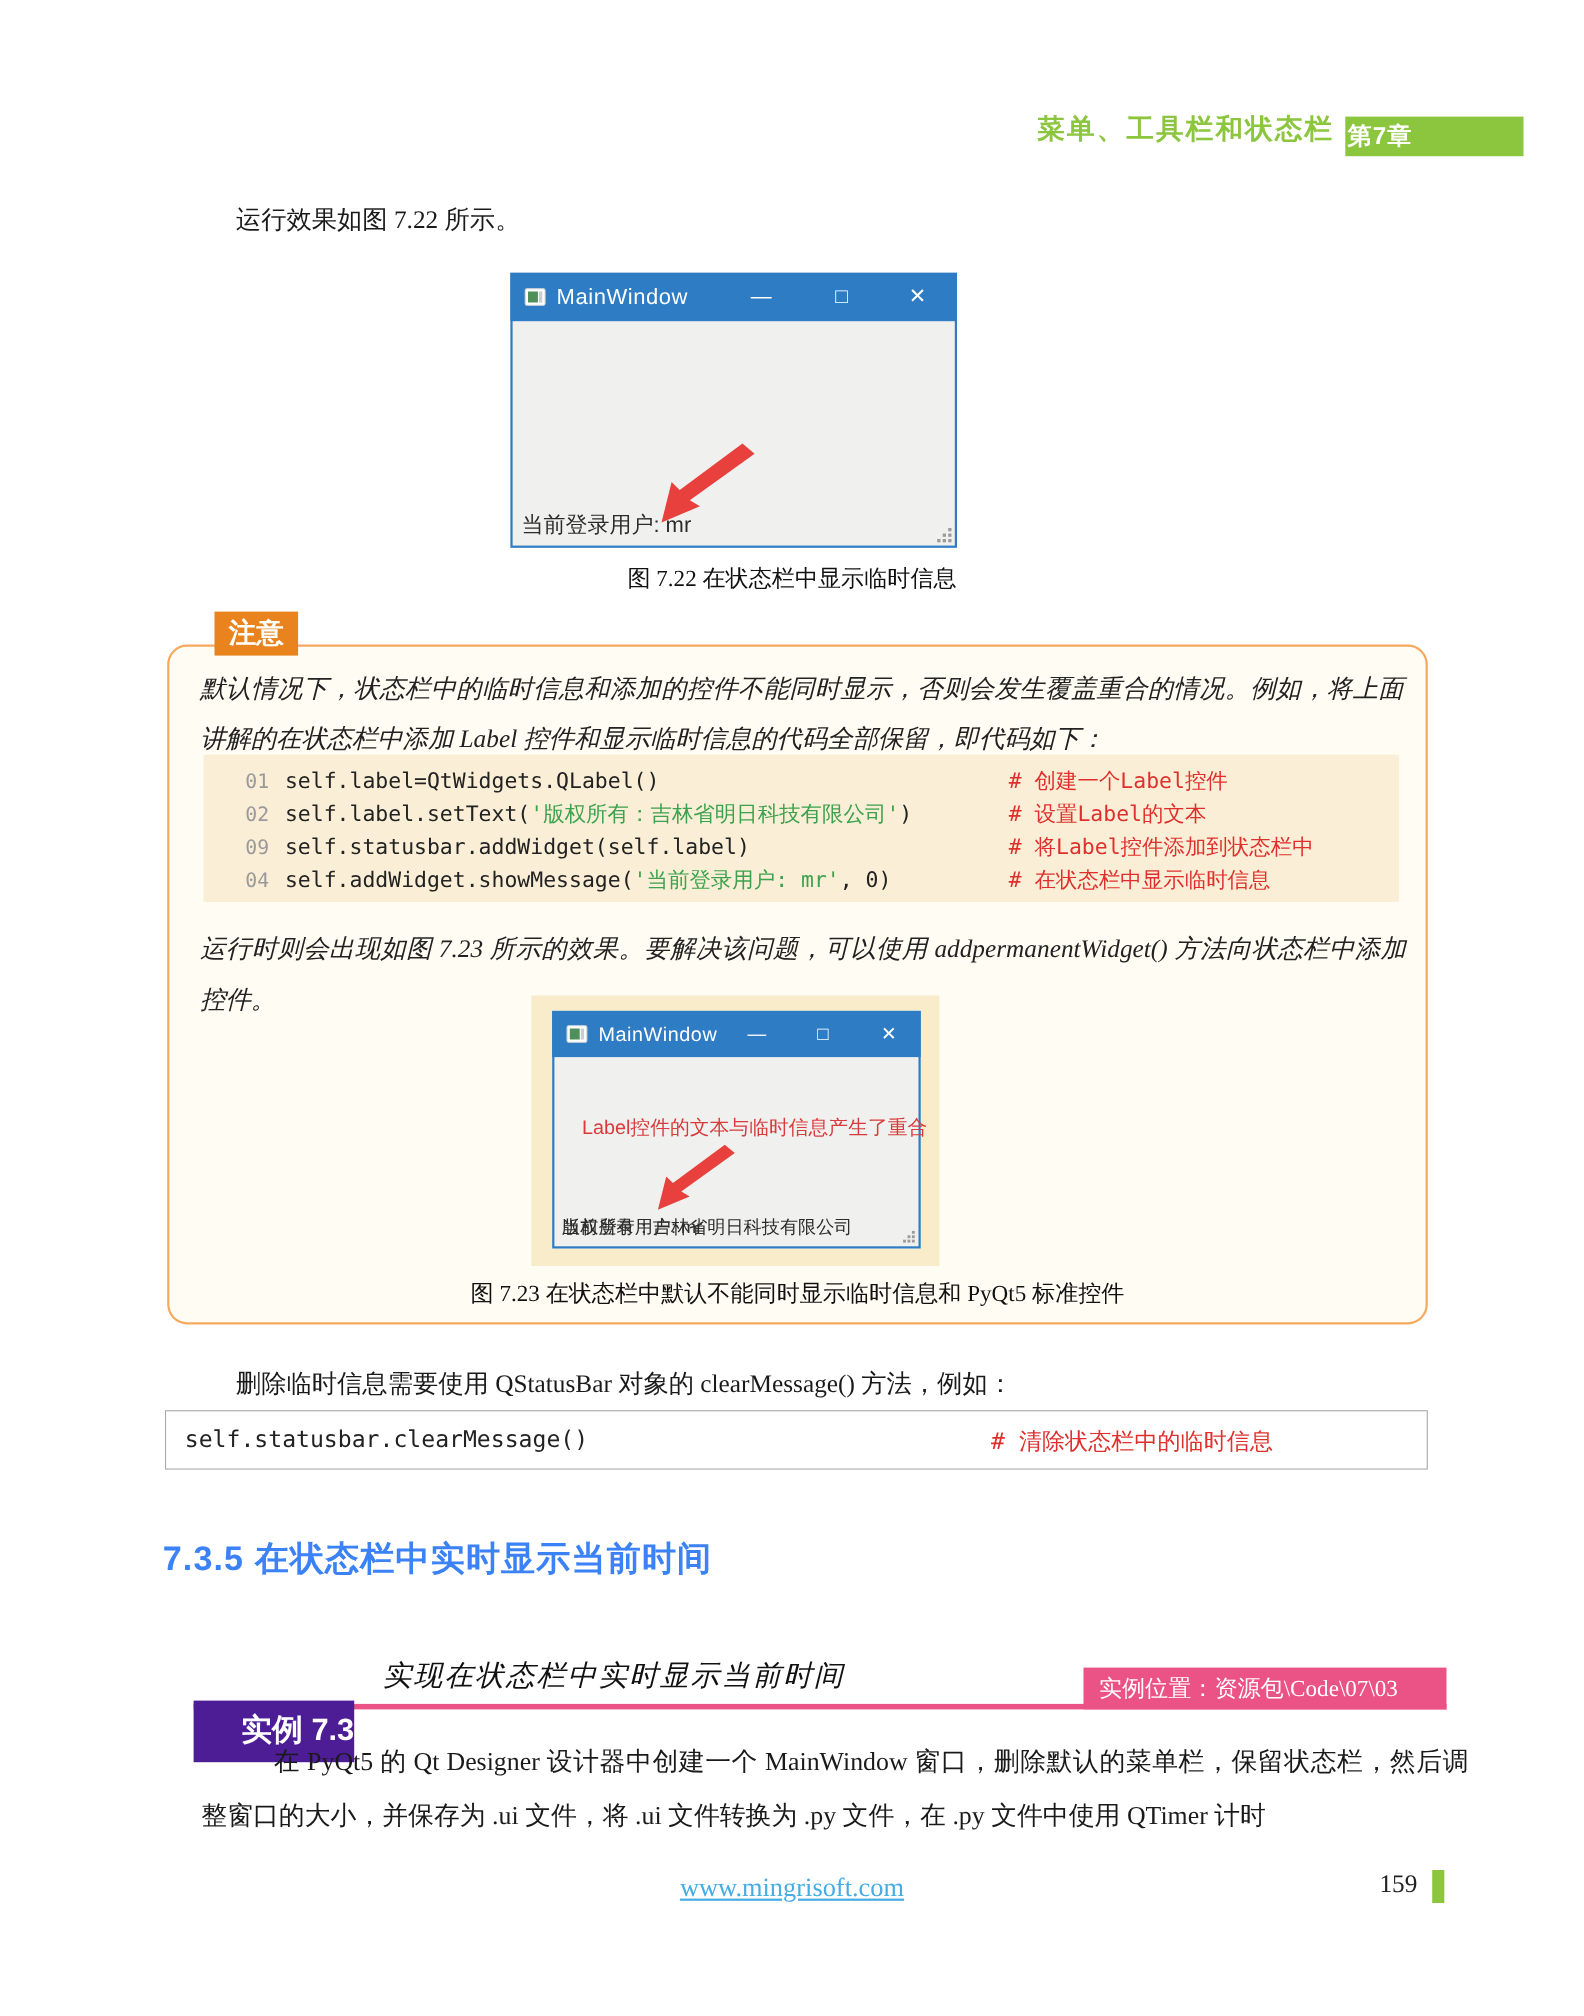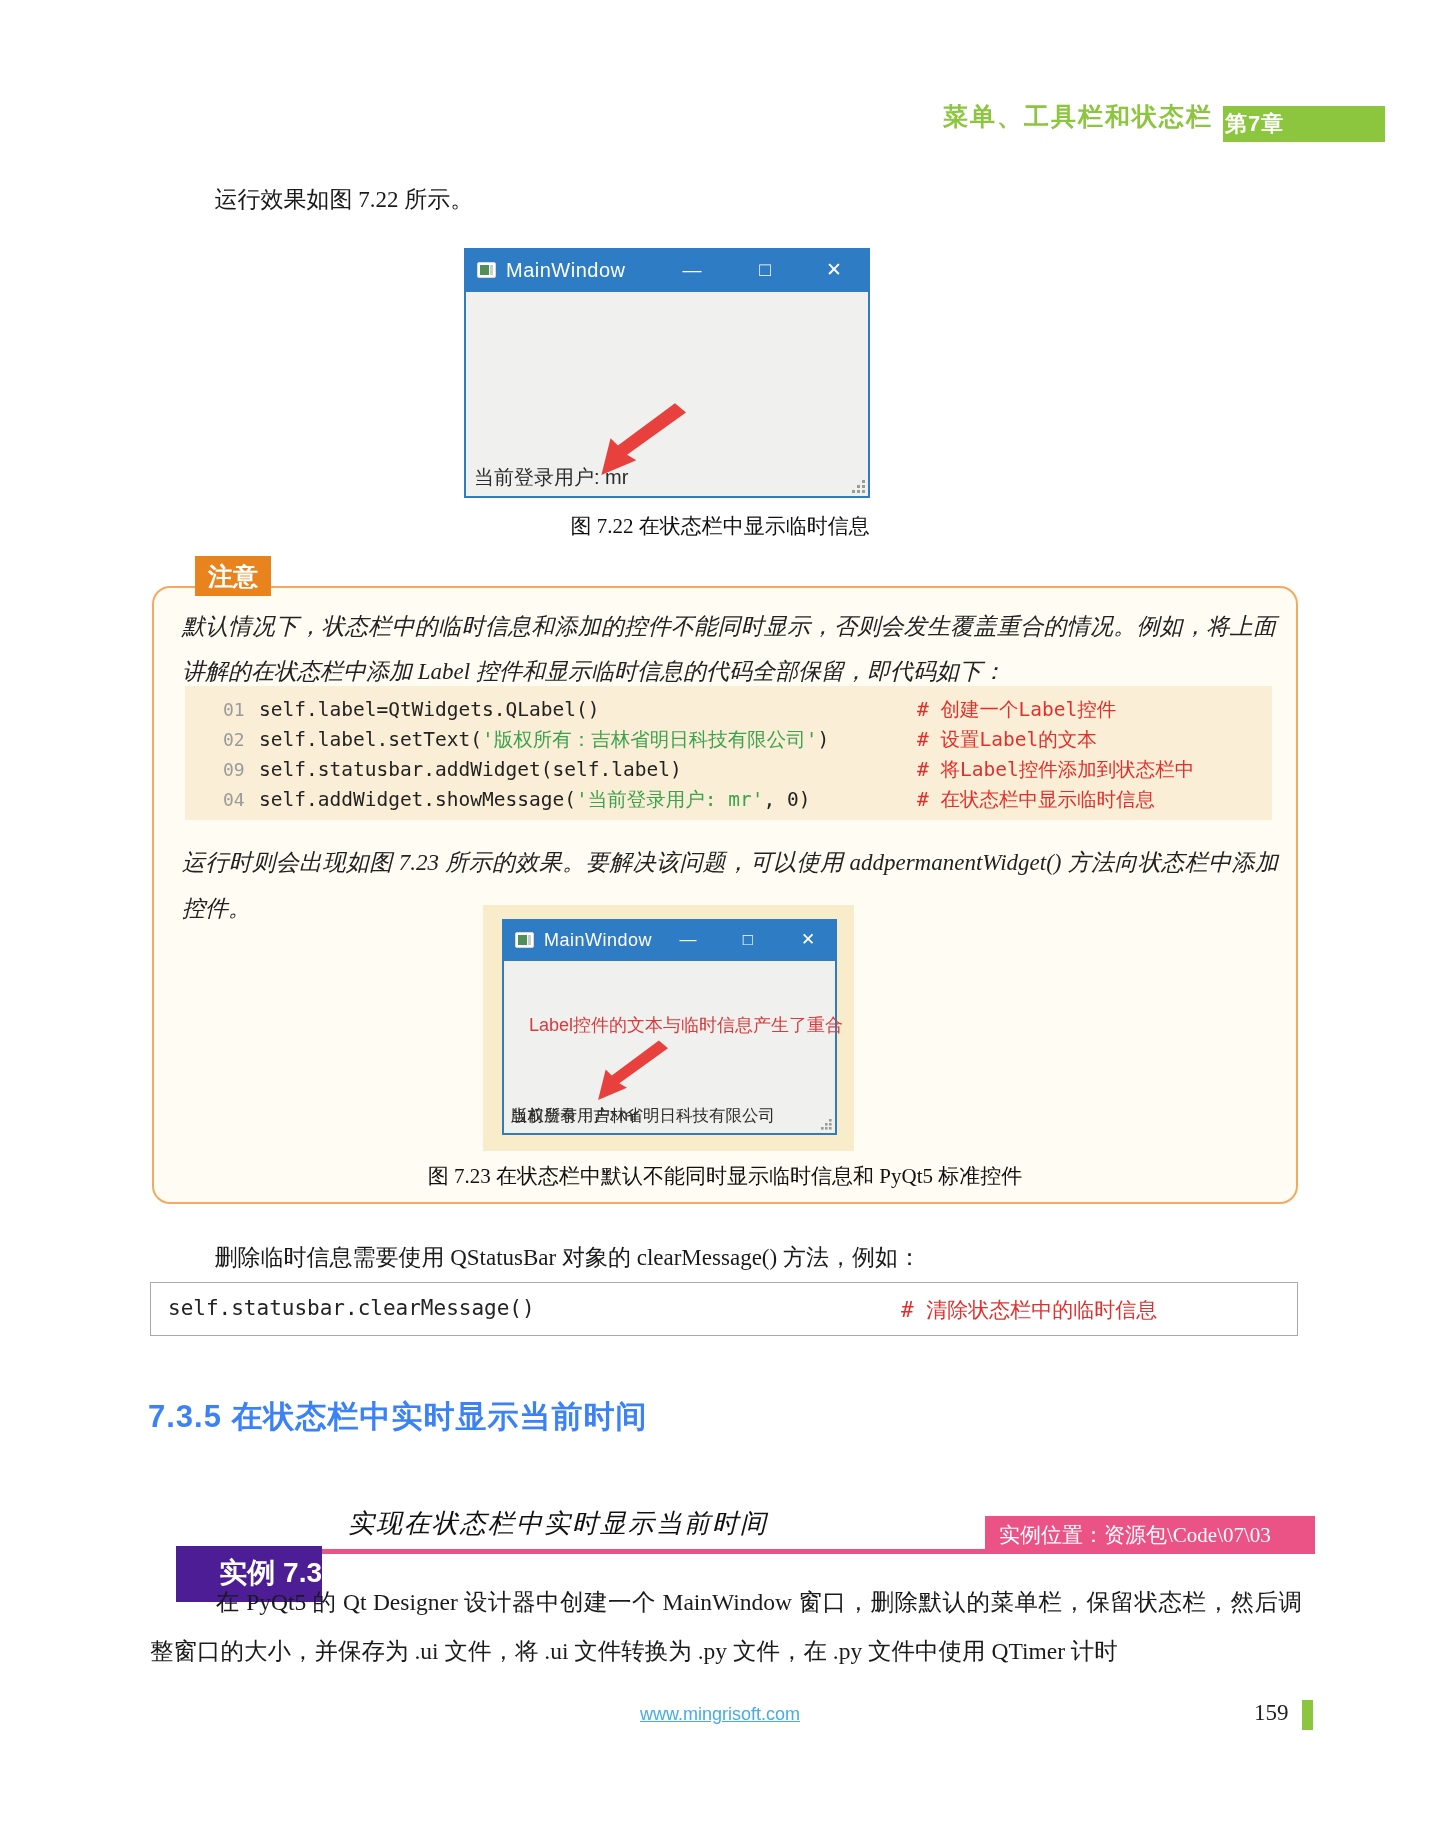--- a/index.html
+++ b/index.html
@@ -109,22 +109,22 @@
   }
   .example .ex-loc {
     position:absolute; right:0; bottom:0; height:38px; min-width:330px; background:#eb5286;
     color:#fff; font-size:21px; line-height:38px; padding:0 14px; text-align:left;
     font-family:Liberation Serif, serif;
   }
 
   
   .footer-url {
     position:absolute; left:0; width:100%; top:1704px; text-align:center;
-    font-size:18px; color:#45ace4; text-decoration:underline;
-    font-family:Liberation Sans, sans-serif;
+    font-size:24px; color:#45ace4; text-decoration:underline;
+    font-family:Liberation Serif, serif;
   }
   .page-number { position:absolute; left:1254px; top:1700px; font-size:23px; color:#222; }
   .page-bar { position:absolute; left:1302px; top:1700px; width:11px; height:30px; background:#8cc63f; }
 </style>
 </head>
 <body>
 
 <div class="page">
 
   <div class="chapter-title">菜单、工具栏和状态栏</div>
@@ -229,19 +229,19 @@
 
   <div class="section-heading">7.3.5  在状态栏中实时显示当前时间</div>
 
   <div class="example">
     <div class="underline"></div>
     <div class="ex-badge">实例 7.3</div>
     <div class="ex-title">实现在状态栏中实时显示当前时间</div>
     <div class="ex-loc">实例位置：资源包\Code\07\03</div>
   </div>
 
-  <div class="para indent" style="top:1578px; width:1152px; line-height:49px; font-size:23.5px;">在 PyQt5 的 Qt Designer 设计器中创建一个 MainWindow 窗口，删除默认的菜单栏，保留状态栏，然后调整窗口的大小，并保存为 .ui 文件，将 .ui 文件转换为 .py 文件，在 .py 文件中使用 QTimer 计时</div>
+  <div class="para indent" style="top:1578px; width:1152px; line-height:49px; font-size:23.5px;margin-left:33px;">在 PyQt5 的 Qt Designer 设计器中创建一个 MainWindow 窗口，删除默认的菜单栏，保留状态栏，然后调整窗口的大小，并保存为 .ui 文件，将 .ui 文件转换为 .py 文件，在 .py 文件中使用 QTimer 计时</div>
 
   <div class="footer-url">www.mingrisoft.com</div>
   <div class="page-number">159</div>
   <div class="page-bar"></div>
 
 </div>
 
 </body></html>

